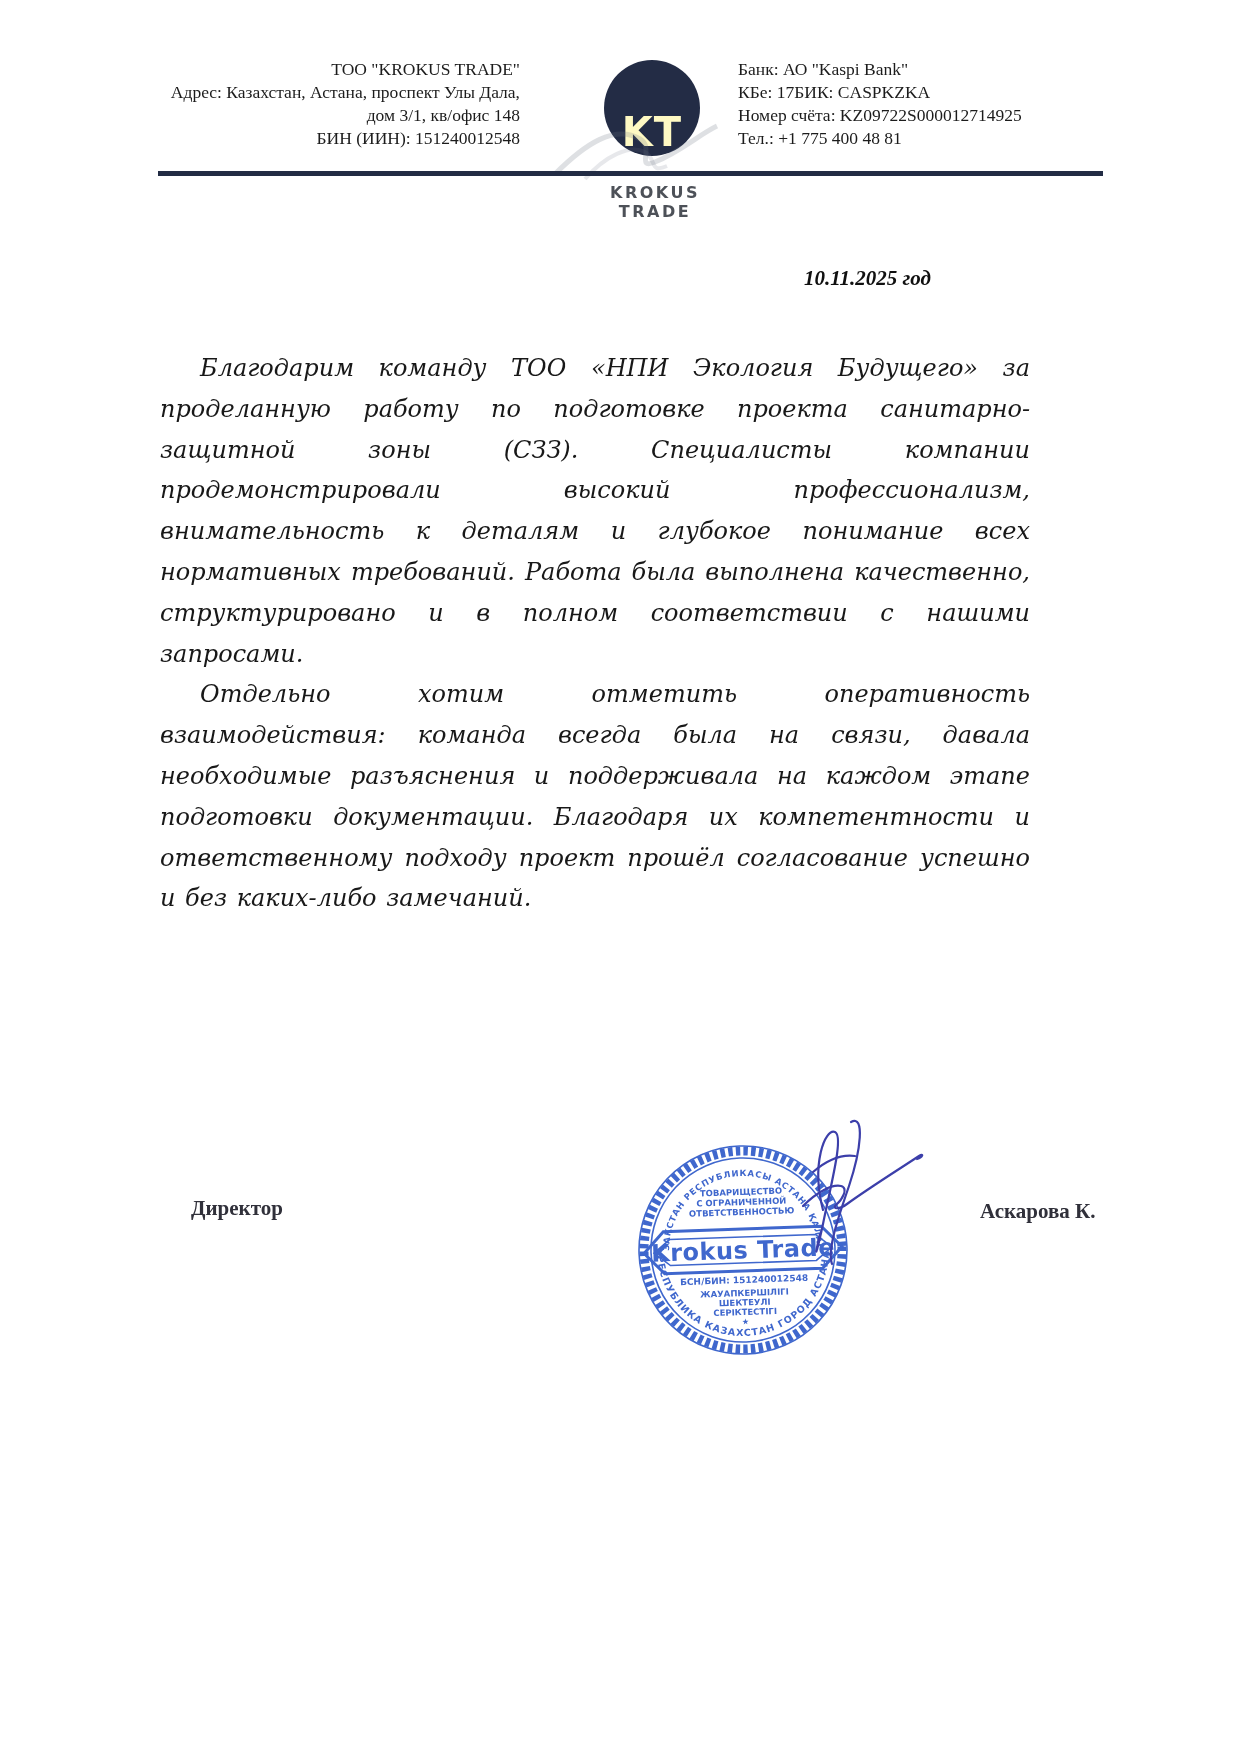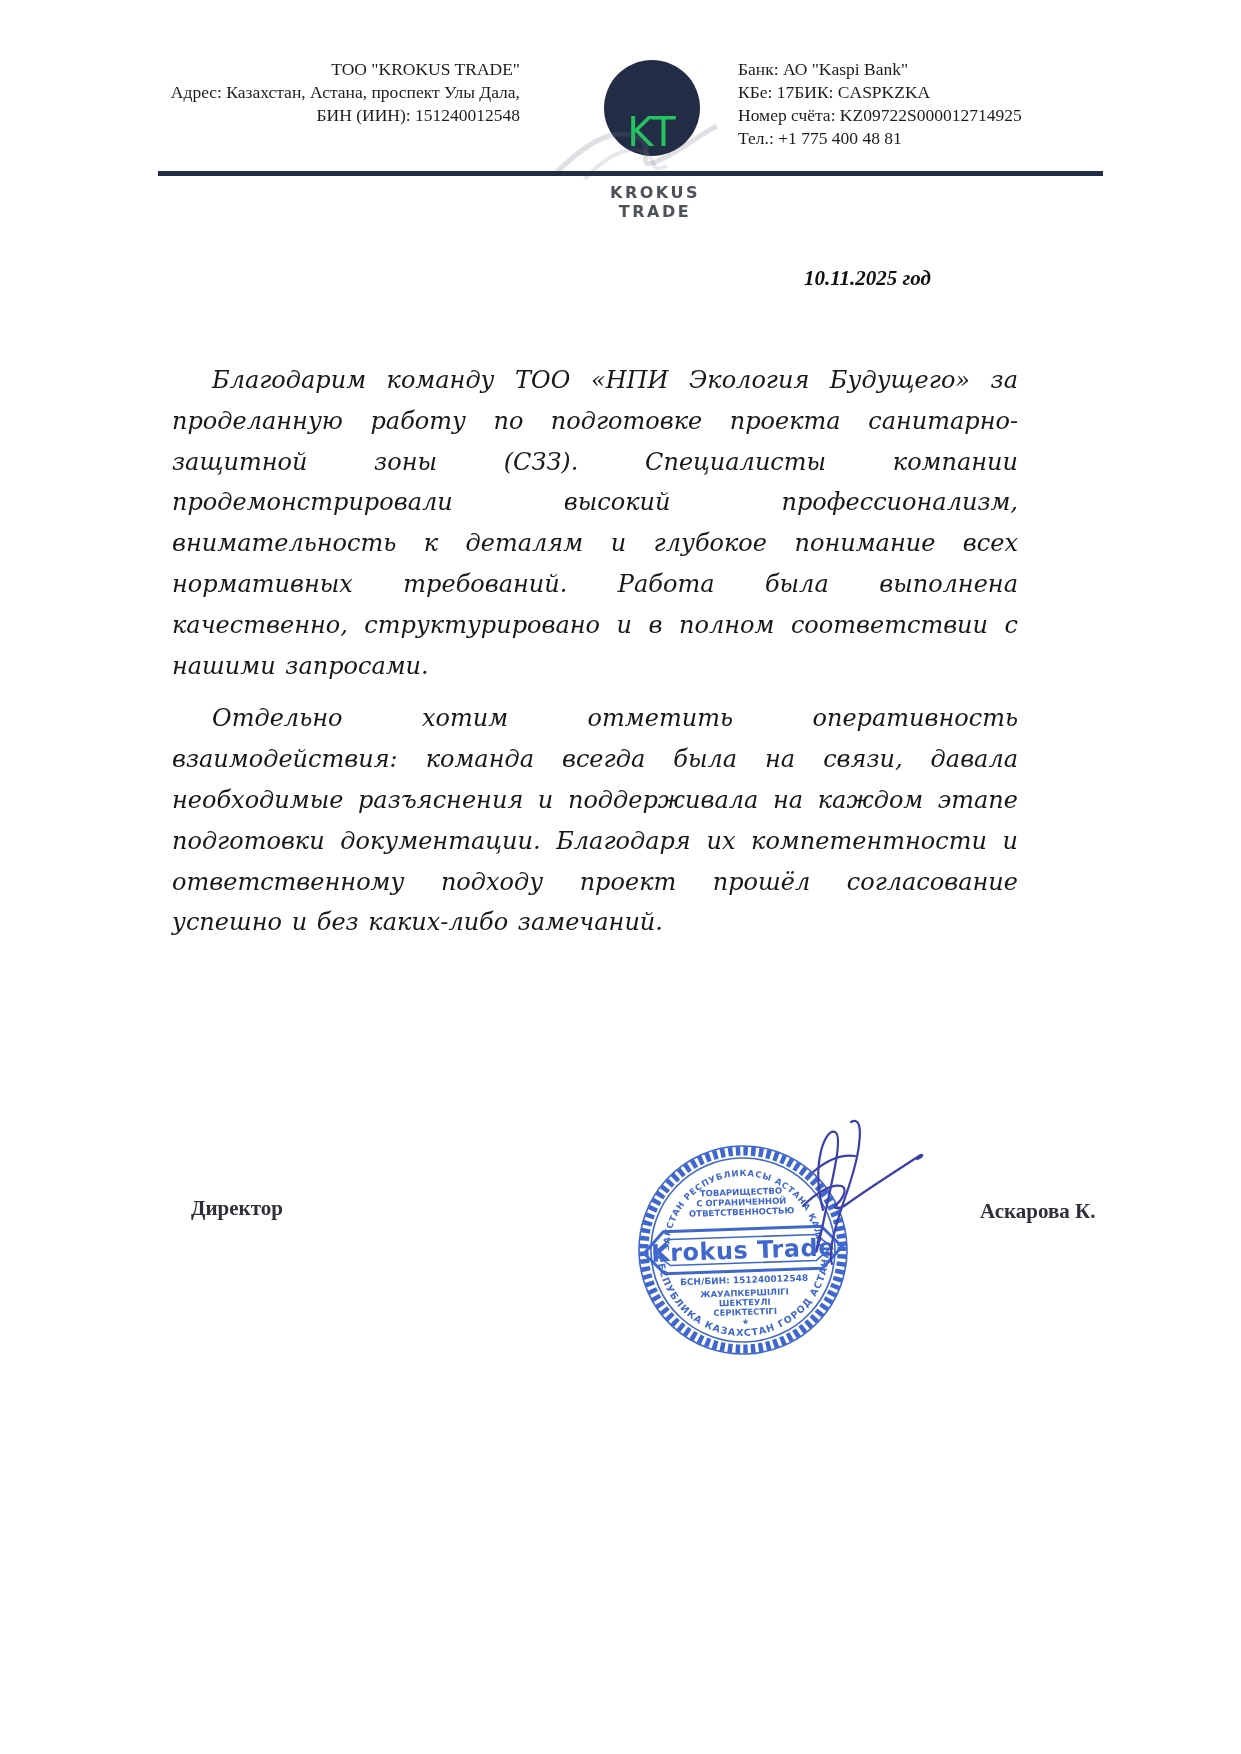--- a/index.html
+++ b/index.html
@@ -17,22 +17,22 @@
     position:absolute;top:58px;left:738px;width:420px;
     text-align:left;font-size:17.5px;line-height:23px;color:#1c1c1c;
   }
   .hdr-line{display:block;}
   .logo-circle{
     position:absolute;top:60px;left:604px;width:96px;height:96px;
     border-radius:50%;background:#232c45;
     display:flex;align-items:center;justify-content:center;
   }
   .logo-monogram{
-    font-family:"DejaVu Sans", sans-serif;font-weight:normal;
-    font-size:40px;color:#22c55e;letter-spacing:1px;margin-top:48px;
+    font-family:"DejaVu Sans", sans-serif;font-weight:bold;
+    font-size:40px;color:#fef9c3;letter-spacing:1px;margin-top:48px;
   }
   .logo-swirl{position:absolute;top:104px;left:545px;width:180px;height:80px;pointer-events:none;}
   .hdr-divider{
     position:absolute;top:171px;left:158px;width:945px;height:5px;background:#222c44;
   }
   .logo-caption{
     position:absolute;top:183px;left:575px;width:160px;text-align:center;
     font-family:"DejaVu Sans", sans-serif;font-weight:bold;font-size:16px;
     line-height:19px;letter-spacing:2.5px;color:#4d5158;
   }
@@ -41,40 +41,41 @@
     position:absolute;top:266px;left:700px;width:335px;text-align:center;
     font-size:21px;font-weight:bold;font-style:italic;color:#101010;
   }
   
   .body-text{
     position:absolute;top:348px;left:160px;width:870px;
     font-family:"DejaVu Serif", serif;font-style:italic;
     font-size:24px;line-height:40.8px;color:#181818;
     text-align:justify;word-spacing:2px;
   }
-  .body-text p{margin:12px;text-indent:40px;}
+  .body-text p{margin:0;text-indent:40px;}
   
   .sig-label{
     position:absolute;font-size:21px;font-weight:bold;color:#30303a;
     font-family:"Liberation Serif", serif;
   }
   .sig-label.director{top:1196px;left:163px;margin-left:28px;}
   .sig-label.name{top:1199px;left:980px;}
   .stamp-wrap{position:absolute;top:1135px;left:628px;width:230px;height:230px;transform:rotate(-2deg);opacity:0.9;}
   .signature-wrap{position:absolute;top:1112px;left:775px;width:175px;height:175px;}
   .stamp-text{font-family:"DejaVu Sans", sans-serif;font-weight:bold;}
 </style>
 </head>
 <body>
 
 <div class="page">
 
   <div class="hdr-left">
     <span class="hdr-line">ТОО "KROKUS TRADE"</span>
     <span class="hdr-line">Адрес: Казахстан, Астана, проспект Улы Дала,</span>
+    <span class="hdr-line">дом 3/1, кв/офис 148</span>
     <span class="hdr-line">БИН (ИИН): 151240012548</span>
   </div>
 
   <div class="logo-circle">
     <span class="logo-monogram">KT</span>
   </div>
   <svg class="logo-swirl" viewBox="0 0 180 80">
     <path d="M10,70 C40,40 70,20 95,35 C110,44 90,66 110,58 C135,48 155,30 172,22" fill="none" stroke="#6a7280" stroke-width="5" opacity="0.22"></path>
     <path d="M40,75 C60,52 85,40 100,48 C112,55 104,70 122,62" fill="none" stroke="#6a7280" stroke-width="4" opacity="0.16"></path>
   </svg>

